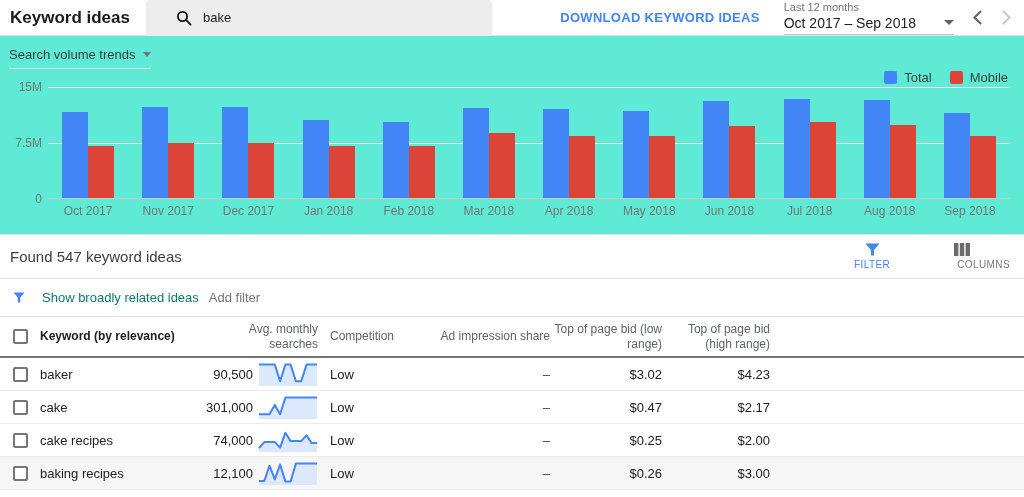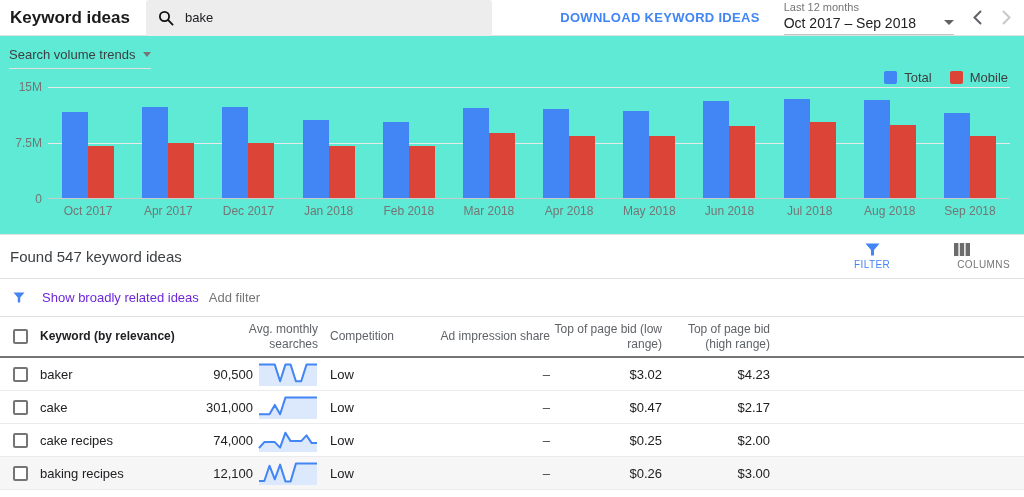--- a/index.html
+++ b/index.html
@@ -4,21 +4,21 @@
 <style>
   * { margin:0; padding:0; box-sizing:border-box; }
   html,body { width:1024px; height:497px; overflow:hidden; background:#fff;
     font-family:"Liberation Sans", sans-serif; color:#202124; }
 
   
   .topbar { height:36px; display:flex; align-items:center; padding:0 12px 0 10px;
     border-bottom:1px solid #dfe1e5; box-shadow:0 1px 2px rgba(0,0,0,.05); background:#fff; }
   .page-title { font-size:17px; font-weight:bold; color:#1a1a1a; white-space:nowrap; }
   .search-box { margin-left:16px; width:346px; height:36px; background:#ededed;
-    border-radius:3px; display:flex; align-items:center; padding:0 12px; }
+    border-radius:3px; display:flex; align-items:center; padding:0 30px; }
   .search-box input { border:none; background:transparent; outline:none;
     font-size:13px; color:#202124; margin-left:11px; flex:1;
     font-family:"Liberation Sans", sans-serif; }
   .topbar-right { margin-left:auto; display:flex; align-items:center; }
   .download-link { color:#4285f4; font-size:13px; font-weight:bold; letter-spacing:.3px;
     cursor:pointer; white-space:nowrap; }
   .date-block { margin-left:24px; }
   .date-label { font-size:11px; color:#757575; margin-bottom:2px; }
   .date-line { display:flex; align-items:center; border-bottom:1px solid #c3c3c3;
     padding-bottom:3px; cursor:pointer; }
@@ -57,21 +57,21 @@
     border-bottom:1px solid #e0e0e0; }
   .found-text { font-size:15px; color:#3c4043; }
   .actions { margin-left:auto; display:flex; align-items:flex-start; gap:24px; }
   .action-btn { display:flex; flex-direction:column; align-items:center; gap:3px; cursor:pointer; }
   .action-label-blue { font-size:10px; color:#4285f4; letter-spacing:.4px; }
   .action-label-gray { font-size:10px; color:#757575; letter-spacing:.4px;margin-left:43px; }
 
   
   .filter-row { height:38px; display:flex; align-items:center; padding-left:13px;
     border-bottom:1px solid #e0e0e0; }
-  .filter-link { margin-left:17px; font-size:13px; font-weight:500; color:#6d28d9; cursor:pointer; }
+  .filter-link { margin-left:17px; font-size:13px; font-weight:500; color:#0f766e; cursor:pointer; }
   .add-filter { margin-left:10px; font-size:13px; color:#757575; cursor:pointer; }
 
   
   .trow { display:grid;
     grid-template-columns:40px 170px 108px 112px 120px 112px 108px 1fr;
     align-items:center; }
   .thead { height:41px; border-bottom:2px solid #757575; }
   .th { font-size:12px; color:#5f6368; line-height:1.25; }
   .th-keyword { font-weight:bold; color:#202124; }
   .al { padding-left:12px; text-align:left; }
@@ -202,21 +202,21 @@
           </div>
           <div class="bar-group">
             <div class="bar" title="Sep 2018 Total: 11.5M" style="background: rgb(66, 133, 244); height: 85.9px;"></div>
             <div class="bar" title="Sep 2018 Mobile: 8.5M" style="background: rgb(219, 68, 55); height: 63.5px;"></div>
           </div>
         </div>
       <div class="axisline"></div>
     </div>
     <div class="xlabels">
         <div class="xlabel">Oct 2017</div>
-        <div class="xlabel">Apr 2017</div>
+        <div class="xlabel">Nov 2017</div>
         <div class="xlabel">Dec 2017</div>
         <div class="xlabel">Jan 2018</div>
         <div class="xlabel">Feb 2018</div>
         <div class="xlabel">Mar 2018</div>
         <div class="xlabel">Apr 2018</div>
         <div class="xlabel">May 2018</div>
         <div class="xlabel">Jun 2018</div>
         <div class="xlabel">Jul 2018</div>
         <div class="xlabel">Aug 2018</div>
         <div class="xlabel">Sep 2018</div>

